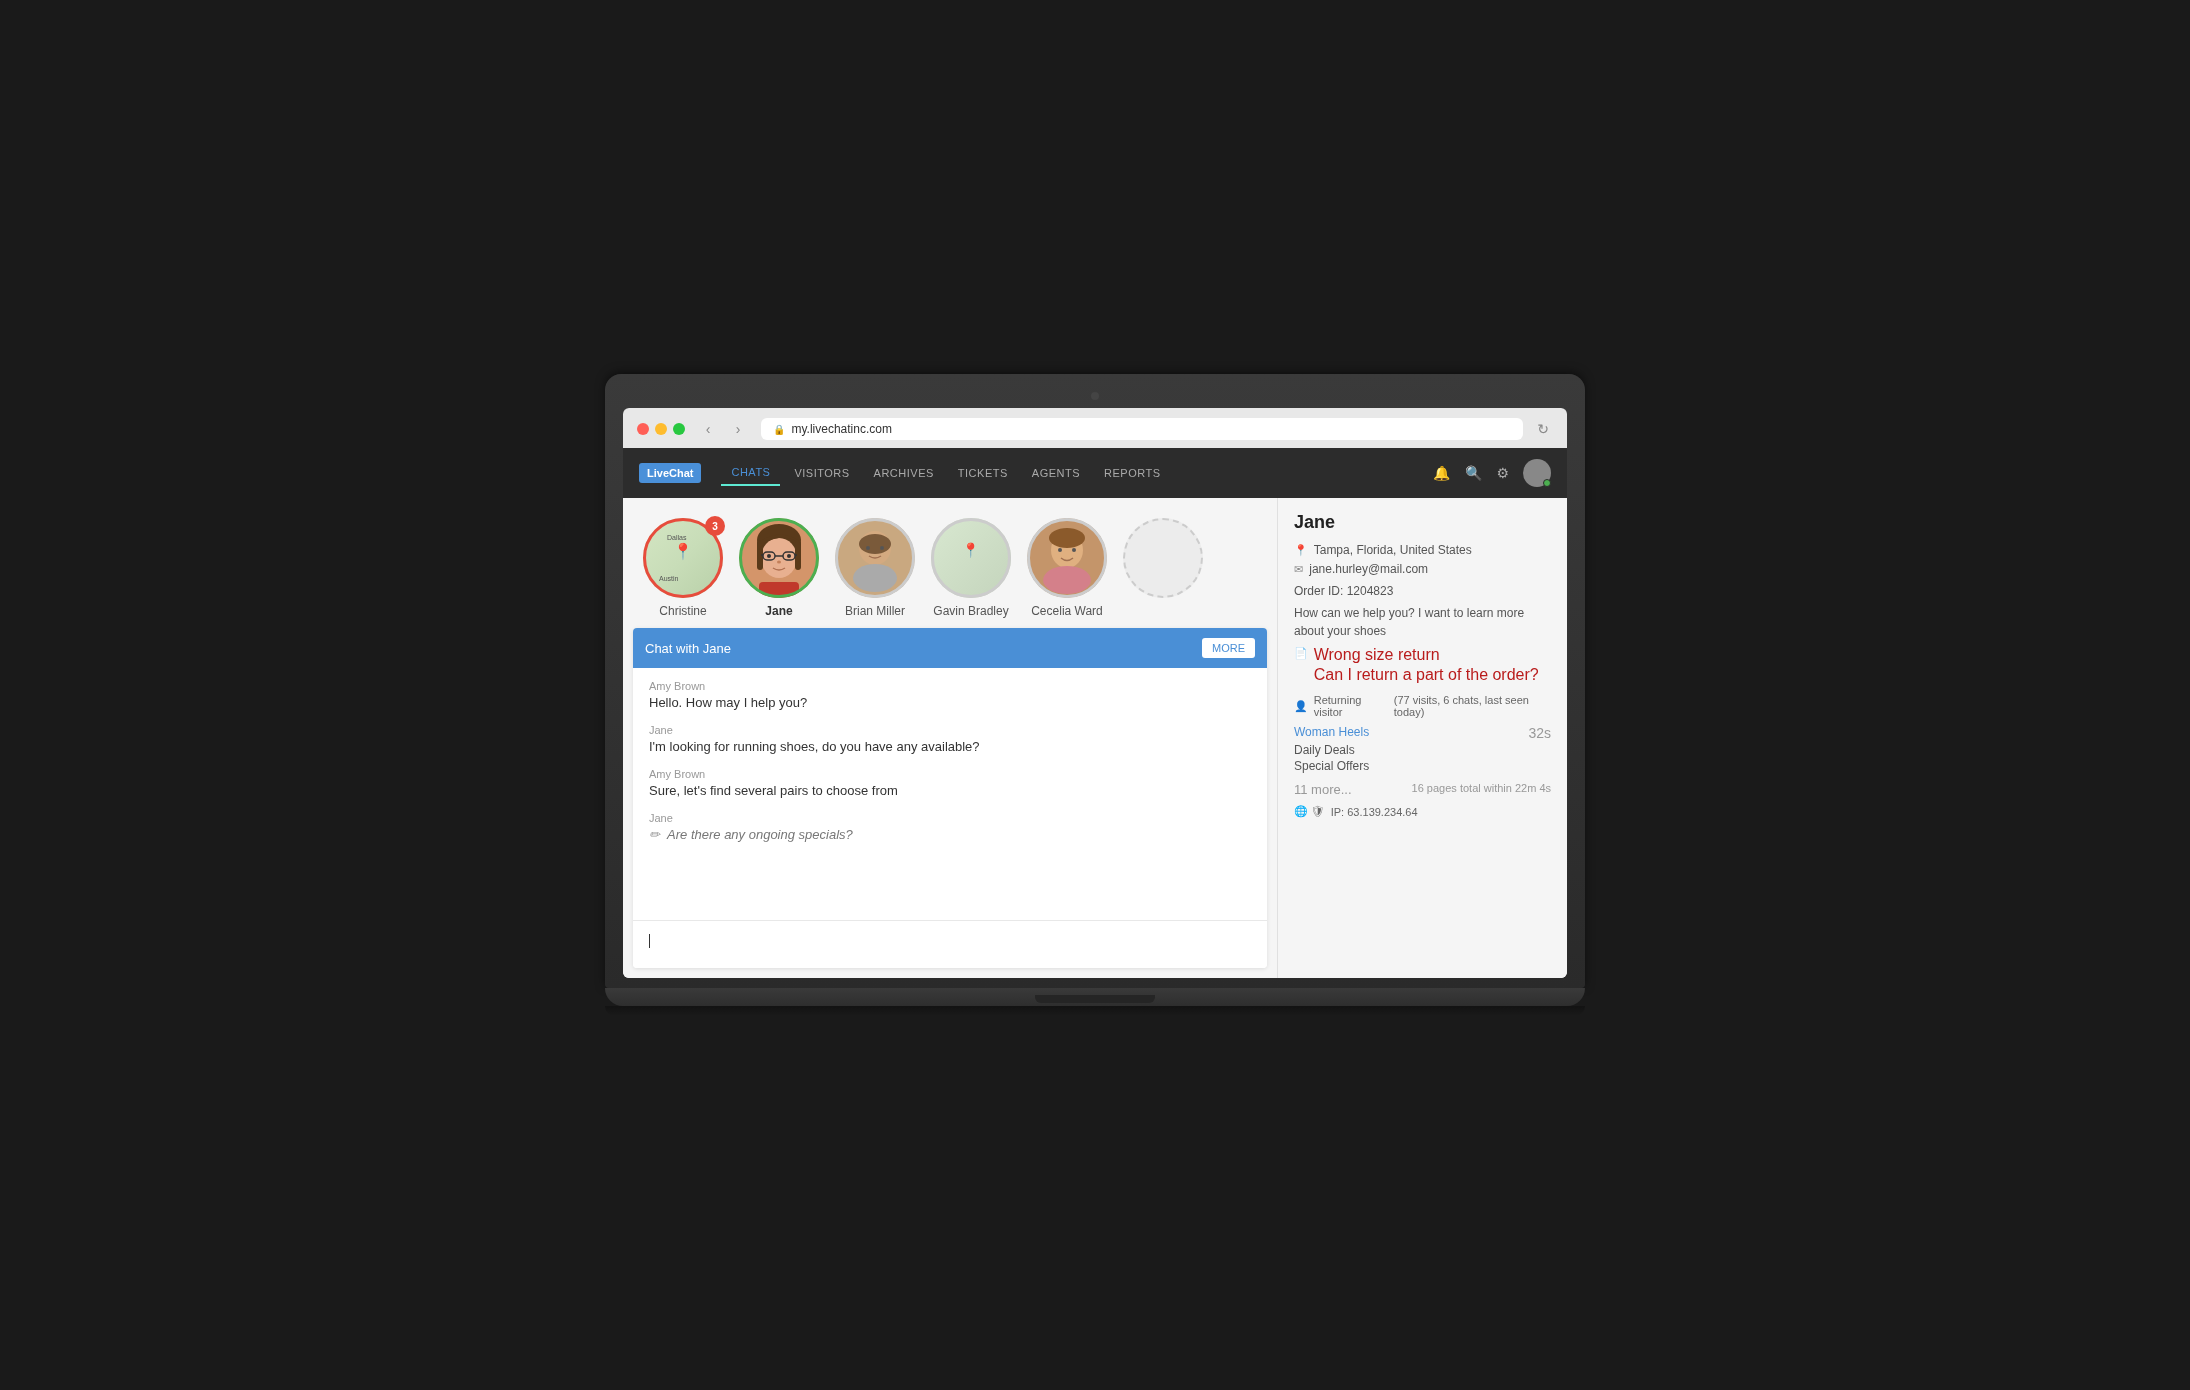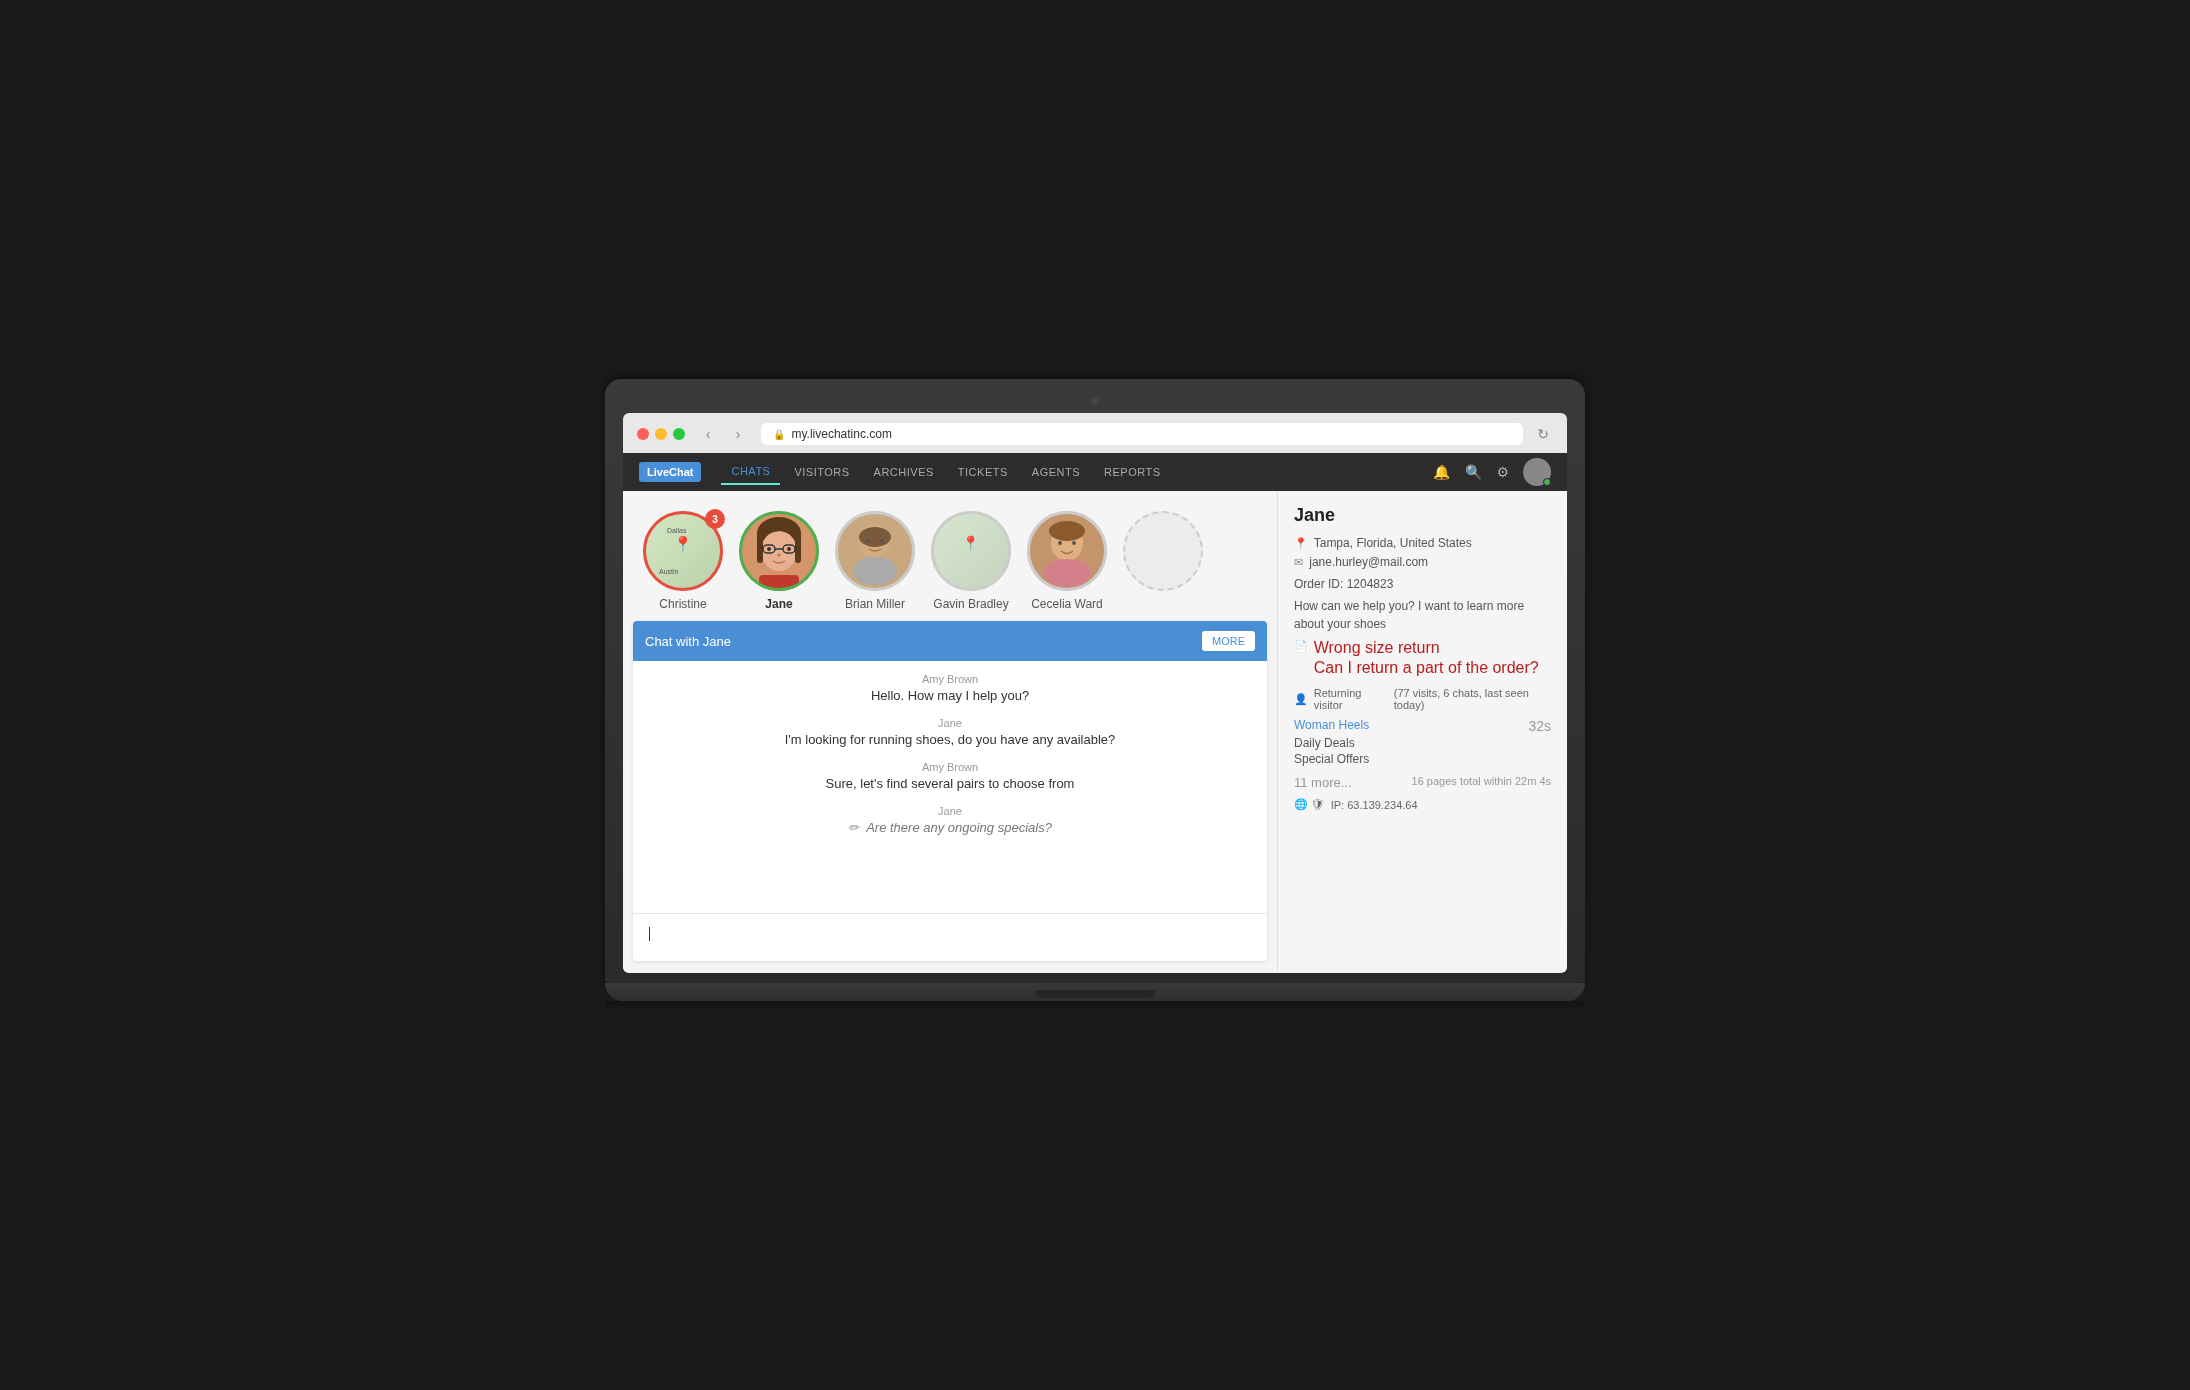--- a/index.html
+++ b/index.html
@@ -113,21 +113,21 @@
     .app-container {
       background: #f5f5f5;
       min-height: 520px;
     }
 
     .app-nav {
       background: #2c2c2c;
       display: flex;
       align-items: center;
       padding: 0 16px;
-      height: 38px;
+      height: 50px;
     }
 
     .livechat-logo {
       background: #4a90d9;
       color: white;
       font-size: 11px;
       font-weight: bold;
       padding: 4px 8px;
       border-radius: 3px;
       margin-right: 20px;
@@ -339,21 +339,20 @@
 
     .chat-messages {
       flex: 1;
       padding: 12px 16px;
       overflow-y: auto;
       background: white;
     }
 
     .message-group {
       margin-bottom: 14px;
-      text-align: center;
     }
 
     .message-sender {
       font-size: 11px;
       color: #999;
       margin-bottom: 3px;
     }
 
     .message-text {
       font-size: 13px;

